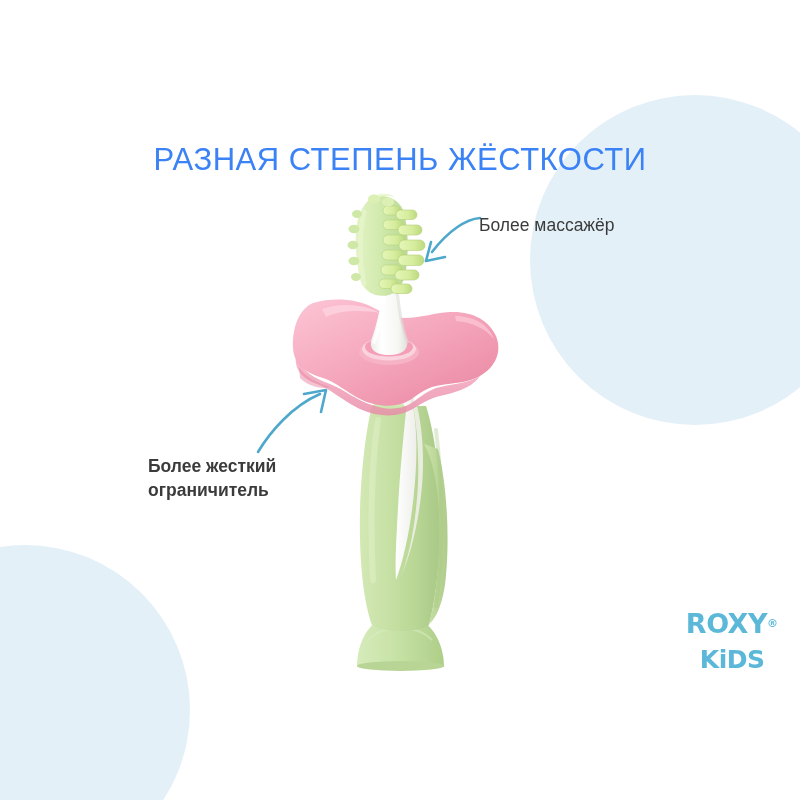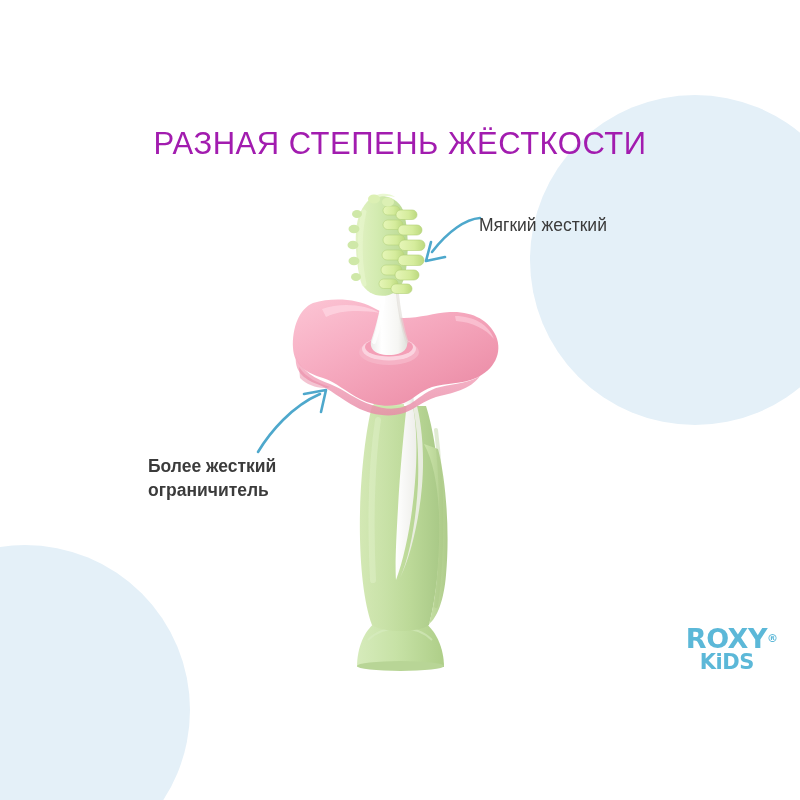--- a/index.html
+++ b/index.html
@@ -12,26 +12,26 @@
   }
   .stage{position:absolute;inset:0;width:800px;height:800px;overflow:hidden;background:#fff;}
 
   
   .blob{position:absolute;border-radius:50%;background:#e4f0f8;}
   .blob-tr{ width:330px;height:330px; right:-60px; top:95px; }
   .blob-bl{ width:330px;height:330px; left:-140px; top:545px; }
 
   
   .title{
-    position:absolute;top:126px;left:0;width:800px;
+    position:absolute;top:142px;left:0;width:800px;
     text-align:center;
     font-size:31px;
     letter-spacing:.5px;
     font-weight:400;
-    color:#a21caf;
+    color:#3b82f6;
     white-space:nowrap;
   }
 
   
   .label{
     position:absolute;
     color:#3b3b3b;
     font-size:17.5px;
     line-height:24px;
     white-space:pre-line;
@@ -51,21 +51,21 @@
     position:absolute; right:22px; bottom:128px;
     text-align:left;
     color:#5cb8d8;
     font-weight:bold;
     font-family:"DejaVu Sans", sans-serif;
     line-height:.96;
     letter-spacing:-.5px;
   }
   .logo-roxy{ font-size:27px; position:relative; display:inline-block;}
   .logo-reg{ font-size:11px; vertical-align:super; letter-spacing:0;}
-  .logo-kids{ font-size:21px; display:block; margin-left:14px; }
+  .logo-kids{ font-size:25px; display:block; margin-left:14px;margin-top:11px; }
 </style>
 </head>
 <body>
 
 <div class="stage">
 
   <div class="blob blob-tr"></div>
   <div class="blob blob-bl"></div>
 
   <div class="title">РАЗНАЯ СТЕПЕНЬ ЖЁСТКОСТИ</div>
@@ -259,21 +259,21 @@
           <ellipse cx="388" cy="202" rx="6" ry="4.5"></ellipse>
         </g>
       </g>
     </g>
   </svg>
 
   <svg class="arrow arrow-top" width="70" height="58" viewBox="0 0 70 58">
     <path d="M66 6 C52 7 34 19 18 40" fill="none" stroke="#4ea8cc" stroke-width="2.6" stroke-linecap="round"></path>
     <path d="M12 49 L17 30 M12 49 L31 45" fill="none" stroke="#4ea8cc" stroke-width="2.6" stroke-linecap="round"></path>
   </svg>
-  <div class="label label-top">Мягкий жесткий</div>
+  <div class="label label-top">Более массажёр</div>
 
   <svg class="arrow arrow-bottom" width="82" height="72" viewBox="0 0 82 72">
     <path d="M4 68 C16 48 38 22 66 10" fill="none" stroke="#4ea8cc" stroke-width="2.6" stroke-linecap="round"></path>
     <path d="M72 6 L50 10 M72 6 L67 28" fill="none" stroke="#4ea8cc" stroke-width="2.6" stroke-linecap="round"></path>
   </svg>
   <div class="label label-bottom">Более жесткий
 ограничитель</div>
 
   <div class="logo">
     <span class="logo-roxy">ROXY</span><span class="logo-reg">®</span>

